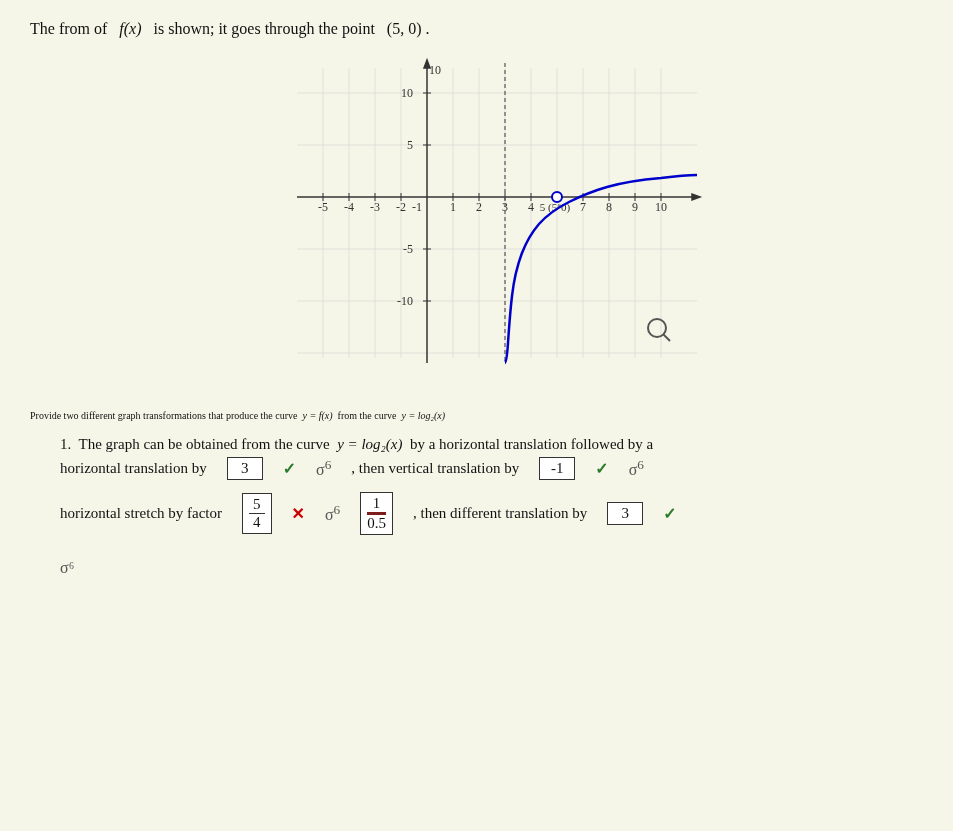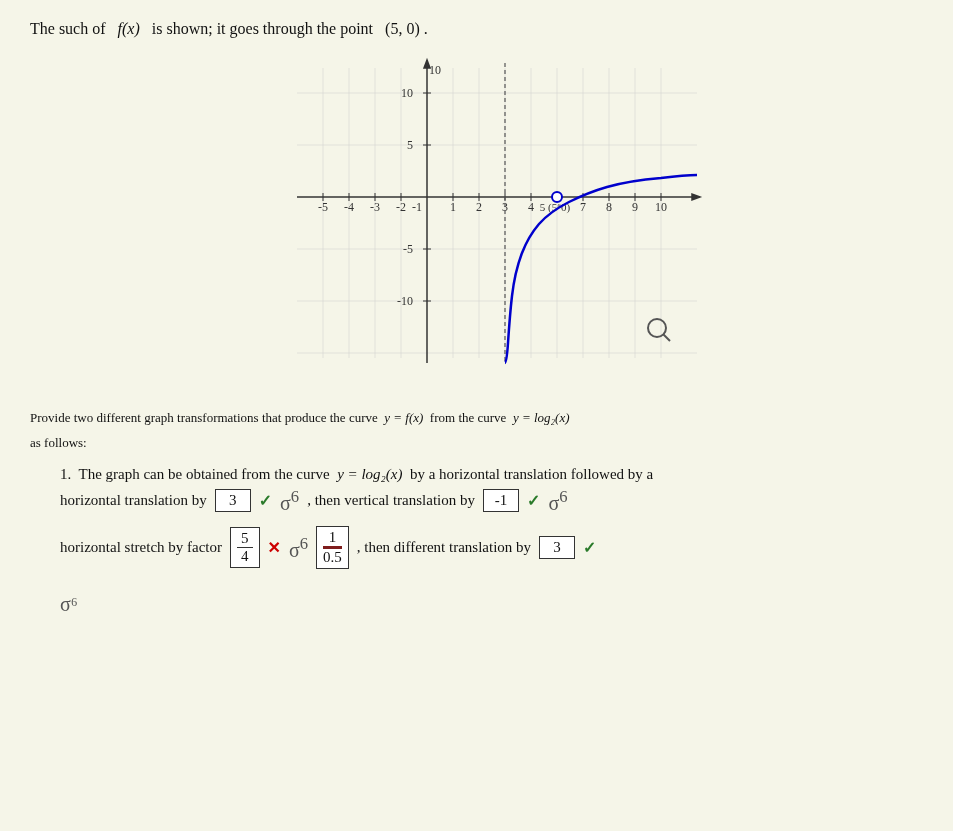--- a/index.html
+++ b/index.html
@@ -22,37 +22,37 @@
       justify-content: center;
       align-items: center;
       margin: 10px 0 20px 0;
       position: relative;
     }
     svg.graph {
       display: block;
     }
     .question-block {
       margin: 10px 0 0 0;
-      font-size: 13px;
+      font-size: 10px;
       line-height: 1.6;
     }
     .question-block p {
       margin-bottom: 4px;
     }
     .item-block {
       margin: 12px 0 0 30px;
     }
     .item-block .item-title {
       margin-bottom: 2px;
     }
     .inline-row {
       display: flex;
       align-items: center;
       flex-wrap: wrap;
-      gap: 8px;
+      gap: 20px;
       margin: 4px 0;
       font-size: 15px;
     }
     .answer-box {
       border: 1px solid #333;
       padding: 2px 6px;
       min-width: 36px;
       background: #fff;
       font-size: 15px;
       font-family: 'Times New Roman', Times, serif;
@@ -80,21 +80,21 @@
     .answer-box-fraction .denominator {
       padding: 0 4px;
       text-align: center;
     }
     .check-icon {
       color: #2a7a2a;
       font-size: 16px;
       font-weight: bold;
     }
     .sigma-icon {
-      font-size: 20px;
+      font-size: 16px;
       color: #555;
     }
     .cross-icon {
       color: #cc0000;
       font-size: 16px;
       font-weight: bold;
     }
     .decimal-box {
       border: 1px solid #333;
       padding: 2px 6px;
@@ -102,21 +102,21 @@
       display: inline-flex;
       flex-direction: column;
       align-items: center;
       font-size: 15px;
     }
   </style>
 </head>
 <body>
 
 <p class="intro-text">
-  <span>The such of</span>
+  <span>The from of</span>
   &nbsp;&nbsp;<span class="math-italic">f(x)</span>&nbsp;&nbsp;
   <span>is shown; it goes through the point</span>
   &nbsp;&nbsp;<span>(5, 0)</span><span> .</span>
 </p>
 
 <div class="graph-container">
   <svg class="graph" width="520" height="340" viewBox="0 0 520 340">
 
     <rect width="520" height="340" fill="#f5f5e8"></rect>
 
@@ -211,21 +211,20 @@
   </svg>
 </div>
 
 <div class="question-block">
   <p>
     <span>Provide two different graph transformations that produce the curve</span>&nbsp;
     <span class="math-italic">y = f(x)</span>&nbsp;
     <span>from the curve</span>&nbsp;
     <span class="math-italic">y = log₂(x)</span>
   </p>
-  <p>as follows:</p>
 </div>
 
 <div class="item-block">
   <p class="item-title">
     <span>1.</span>&nbsp;
     <span>The graph can be obtained from the curve</span>&nbsp;
     <span class="math-italic">y = log₂(x)</span>&nbsp;
     <span>by a horizontal translation followed by a</span>
   </p>
   <div class="inline-row">

